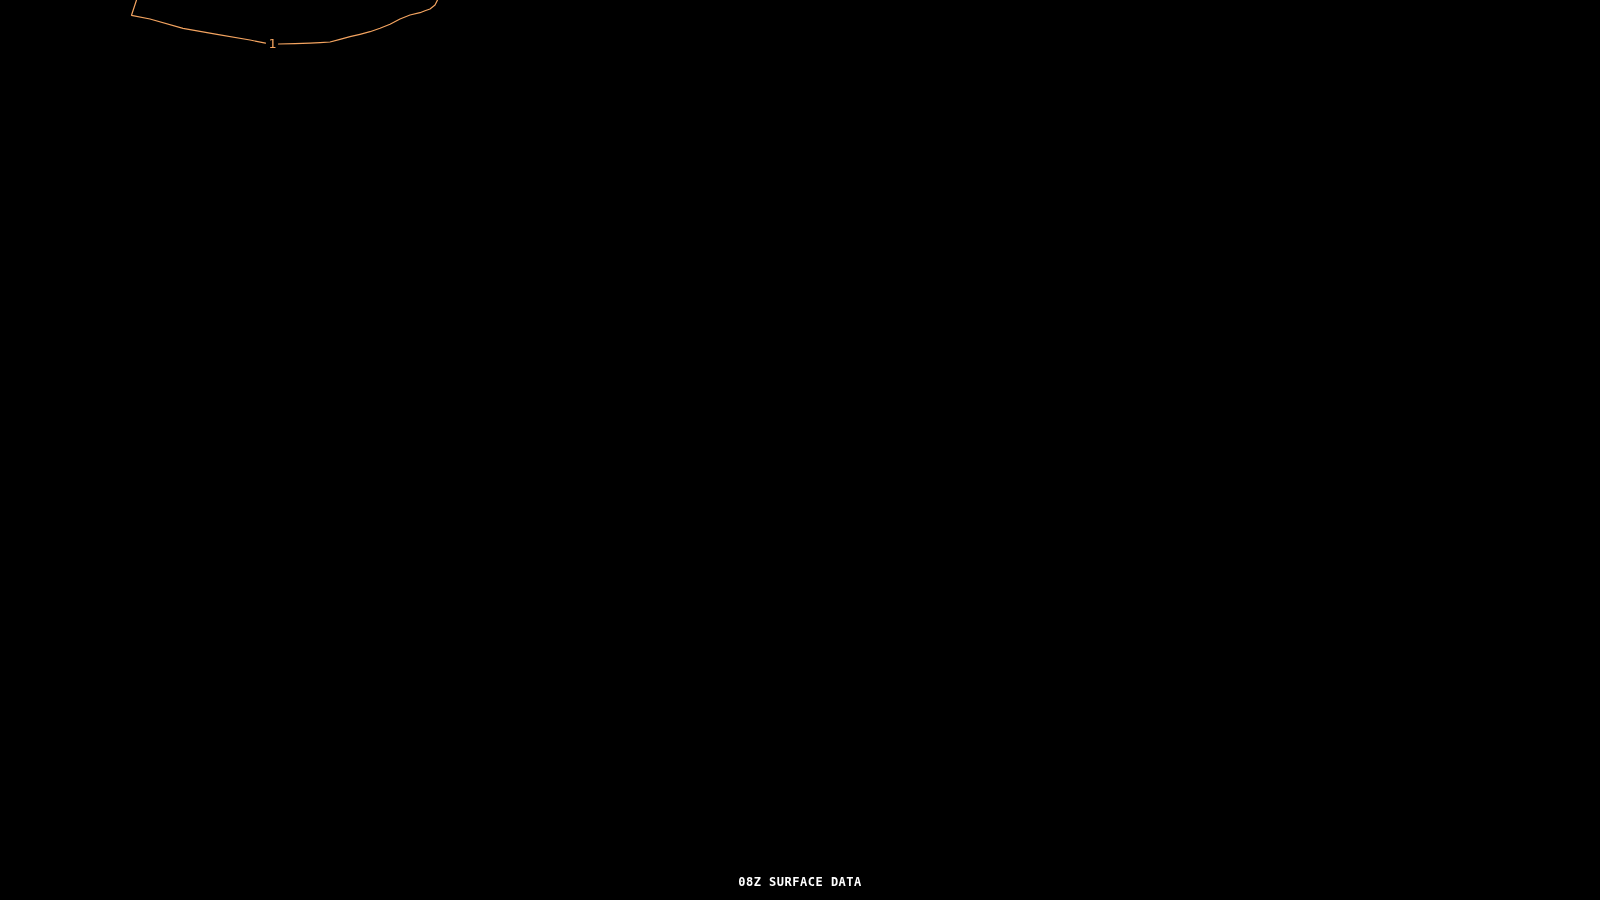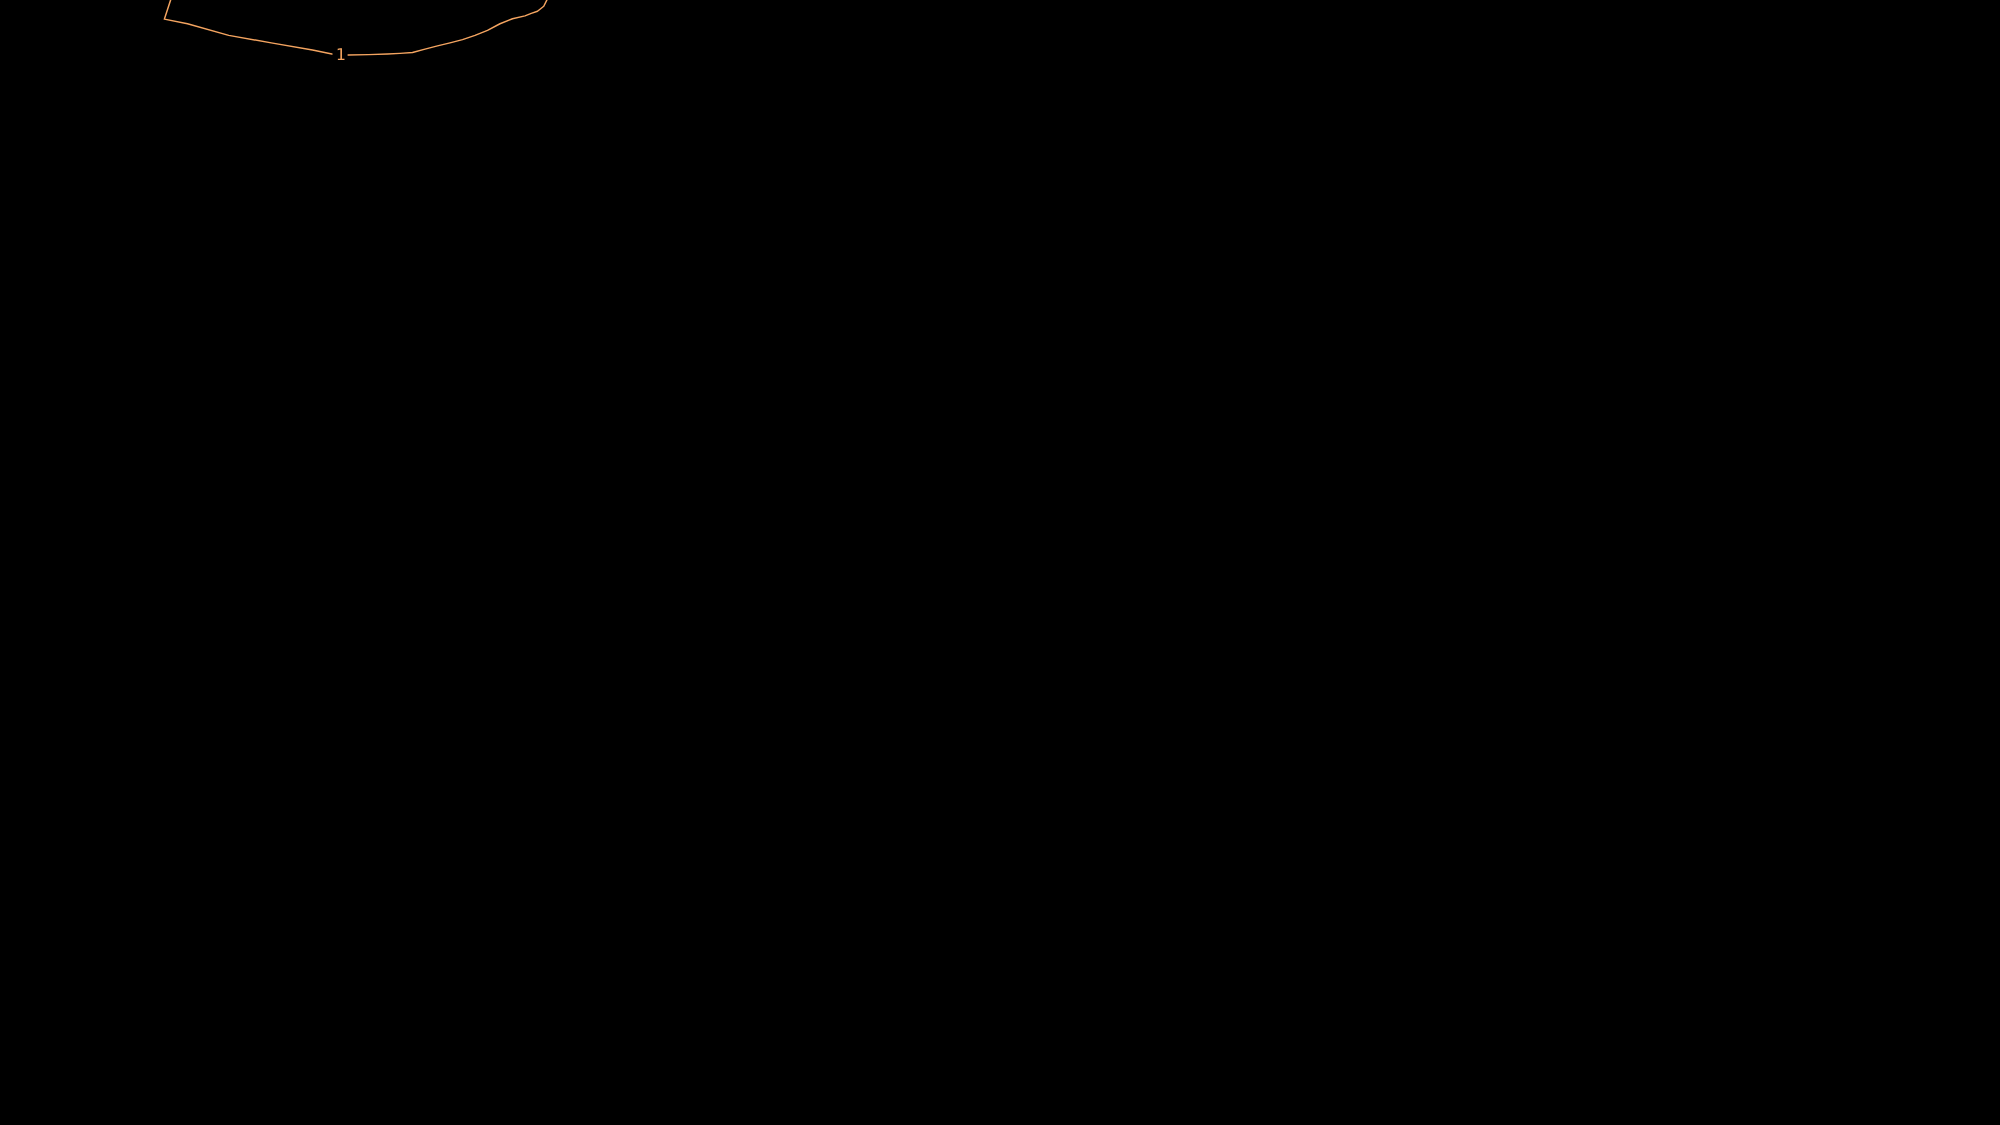--- a/index.html
+++ b/index.html
@@ -51,14 +51,15 @@
 <body style="background: rgb(0, 0, 0);">
 
 <div class="display">
 
   <svg class="map-canvas" viewBox="0 0 1600 900" xmlns="http://www.w3.org/2000/svg">
     <polyline class="contour-line" points="136.5,0 131.5,15.3 150,19 183,28.3 217,34.3 250,40 265.5,43.2" stroke="#F4A460"></polyline>
     <polyline class="contour-line" points="278.5,44 295,43.7 310,43.2 320,42.7 330,42 340,39.3 350,36.7 360,34.3 370,31.7 380,28.3 390,24.3 400,19 410,15 420,12.7 425,10.7 430,9 435,5 437.5,0" stroke="#F4A460"></polyline>
     <text class="contour-label" text-anchor="middle" x="272.5" y="48" fill="#F4A460">1</text>
   </svg>
 
+  <div class="footer-title" style="color: rgb(255, 255, 255);">08Z SURFACE DATA</div>
 
 </div>
 
 </body></html>

